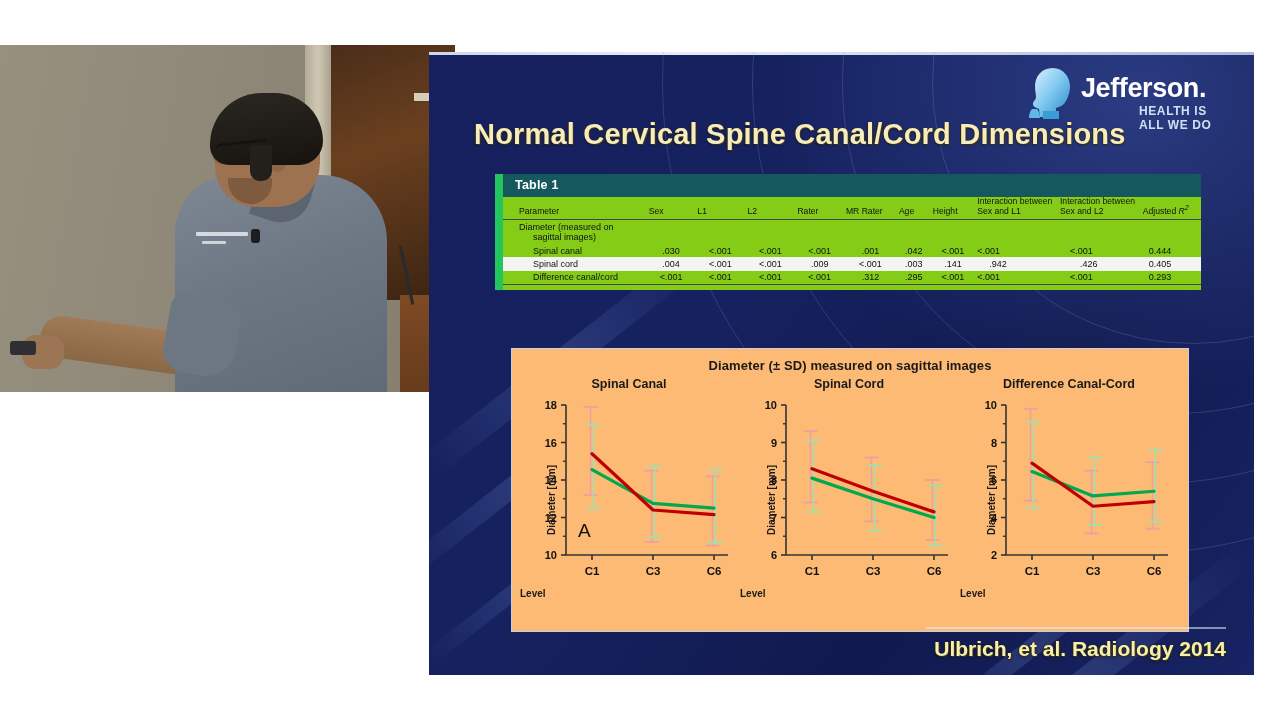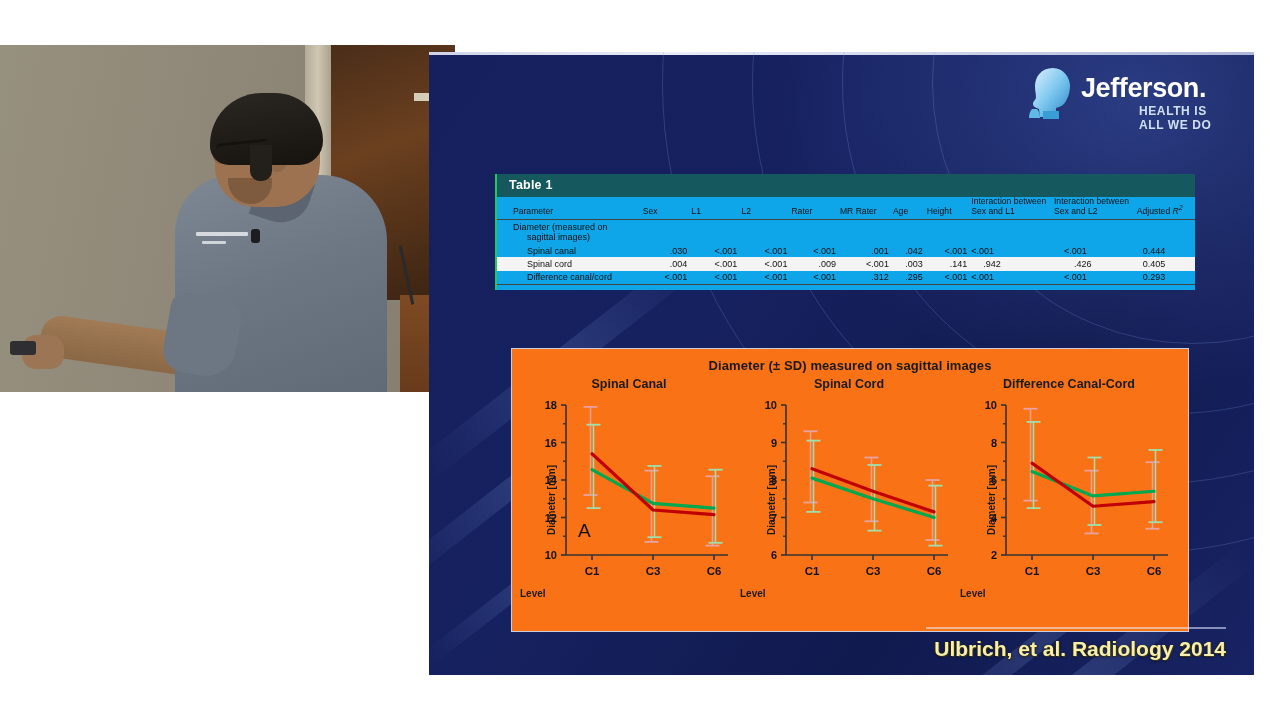--- a/index.html
+++ b/index.html
@@ -93,43 +93,43 @@
     white-space: nowrap;
   }
 
   .logo { position:absolute; right:25px; top:15px; width:200px; height:55px; }
   .logo-head { position:absolute; left:0; top:0; width:46px; height:52px; }
   .logo-word { position:absolute; left:52px; top:6px; font-size:27px; font-weight:700; color:#ffffff; letter-spacing:-.4px; }
   .logo-tag { position:absolute; left:110px; top:37px; font-size:12px; font-weight:700; color:#cfe0f5; letter-spacing:.6px; }
 
   
   .table-card {
-    position:absolute; left:66px; top:122px; width:698px; background:#0ea5e9;
-    border-left:2px solid #22c55e;
+    position:absolute; left:66px; top:122px; width:698px; background:#84cc16;
+    border-left:8px solid #22c55e;
   }
   .table-banner { background:#15595e; color:#ffffff; font-size:12.5px; font-weight:700;
     padding:4px 0 5px 12px; letter-spacing:.2px; }
   .table-caption { font-size:11.5px; font-weight:700; color:#111; padding:9px 12px 8px 16px; }
   .table-caption i { font-style: italic; }
   table.t1 { width:100%; border-collapse:collapse; font-size:9px; color:#111; }
   table.t1 th { font-weight:400; font-size:8.6px; text-align:left; vertical-align:bottom;
     padding:0 2px 3px 2px; line-height:1.12; }
   table.t1 thead tr:last-child th { border-bottom:1px solid #444; }
   table.t1 td { padding:1.6px 2px; font-size:9px;margin-left:28px; }
   .col-p { padding-left:16px !important; }
-  .num { text-align:right; }
+  .num { text-align:center; }
   .grp { padding-left:16px !important; line-height:1.15; }
   .sub { padding-left:30px !important; }
   .row-alt { background:#f4f4f4; }
   .table-bottom { border-top:1px solid #444; height:5px; }
 
   
   .chart-card {
     position:absolute; left:82px; top:296px; width:676px; height:282px;
-    background:#f97316; border:1px solid #c9cddf;
+    background:#fdba74; border:1px solid #c9cddf;
   }
   .chart-title { text-align:center; font-size:13px; font-weight:700; color:#1a1a1a; padding-top:9px; letter-spacing:.1px;}
   .panels { display:flex; justify-content:space-between; padding:4px 10px 0 8px; }
   .panel { width:218px; position:relative; }
   .panel-title { text-align:center; font-size:12.5px; font-weight:700; color:#1a1a1a; height:18px; }
   .plot-wrap { position:relative; width:218px; height:210px; }
   .ylab {
     position:absolute; left:-4px; top:50%; transform: translateY(-50%) rotate(-90deg);
     font-size:10px; font-weight:700; color:#1a1a1a; white-space:nowrap;
   }
@@ -202,20 +202,21 @@
           </defs>
           <path d="M24 1 C12 1 6 10 6 19 c0 5 1 8 1 11 c0 3 -3 4 -3 7 c0 3 4 4 6 5 l1 8 l16 0 l0 -9 c4 -1 8 -3 10 -7 c3 -5 4 -11 4 -15 C41 10 34 1 24 1 z" fill="url(#lg)"></path>
           <path d="M3 42 c-2 2 -3 5 -3 9 l11 0 c0 -4 -1 -7 -3 -9 z" fill="#5fb8e6"></path>
           <path d="M14 44 l16 0 l0 8 l-16 0 z" fill="#3a9ed6"></path>
         </svg>
       </div>
       <div class="logo-word">Jefferson.</div>
       <div class="logo-tag">HEALTH IS ALL WE DO</div>
     </div>
 
+    <div class="slide-title">Normal Cervical Spine Canal/Cord Dimensions</div>
 
     <div class="table-card">
       <div class="table-banner">Table 1</div>
       <table class="t1">
         <thead>
           <tr>
             <th style="width:150px" class="col-p">Parameter</th>
             <th style="width:52px" class="num">Sex</th>
             <th style="width:54px" class="num">L1</th>
             <th style="width:54px" class="num">L2</th>

